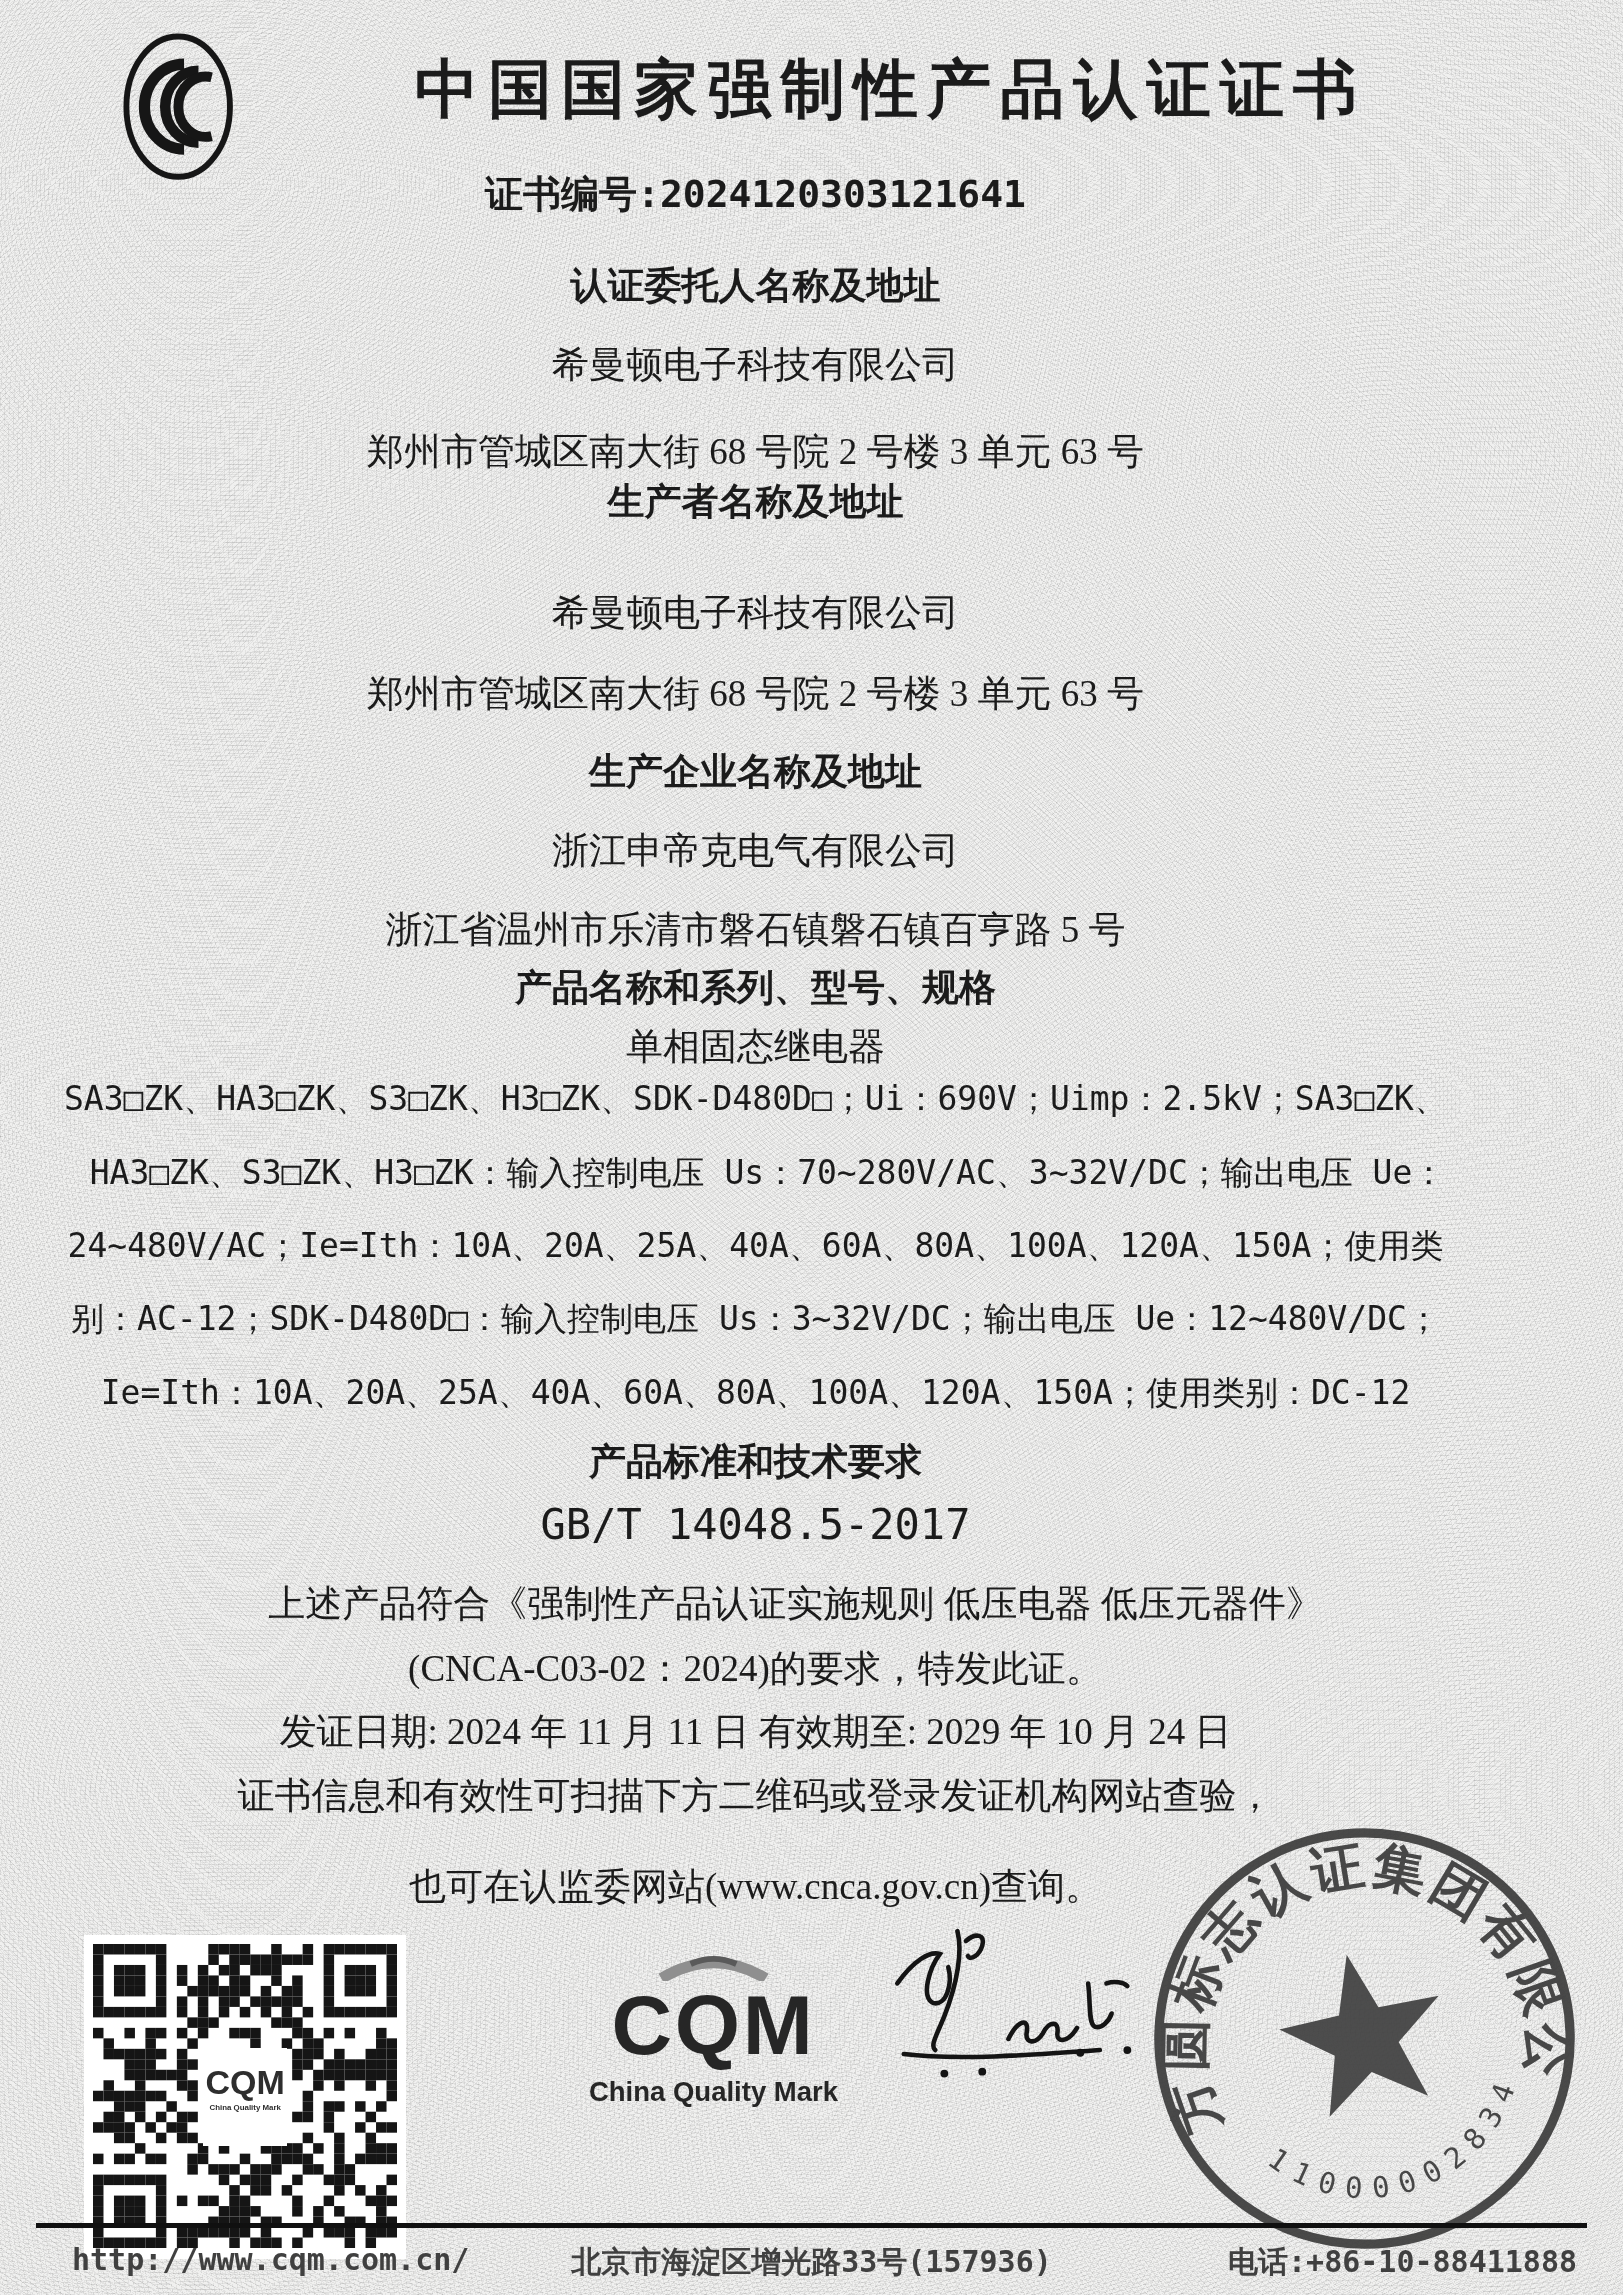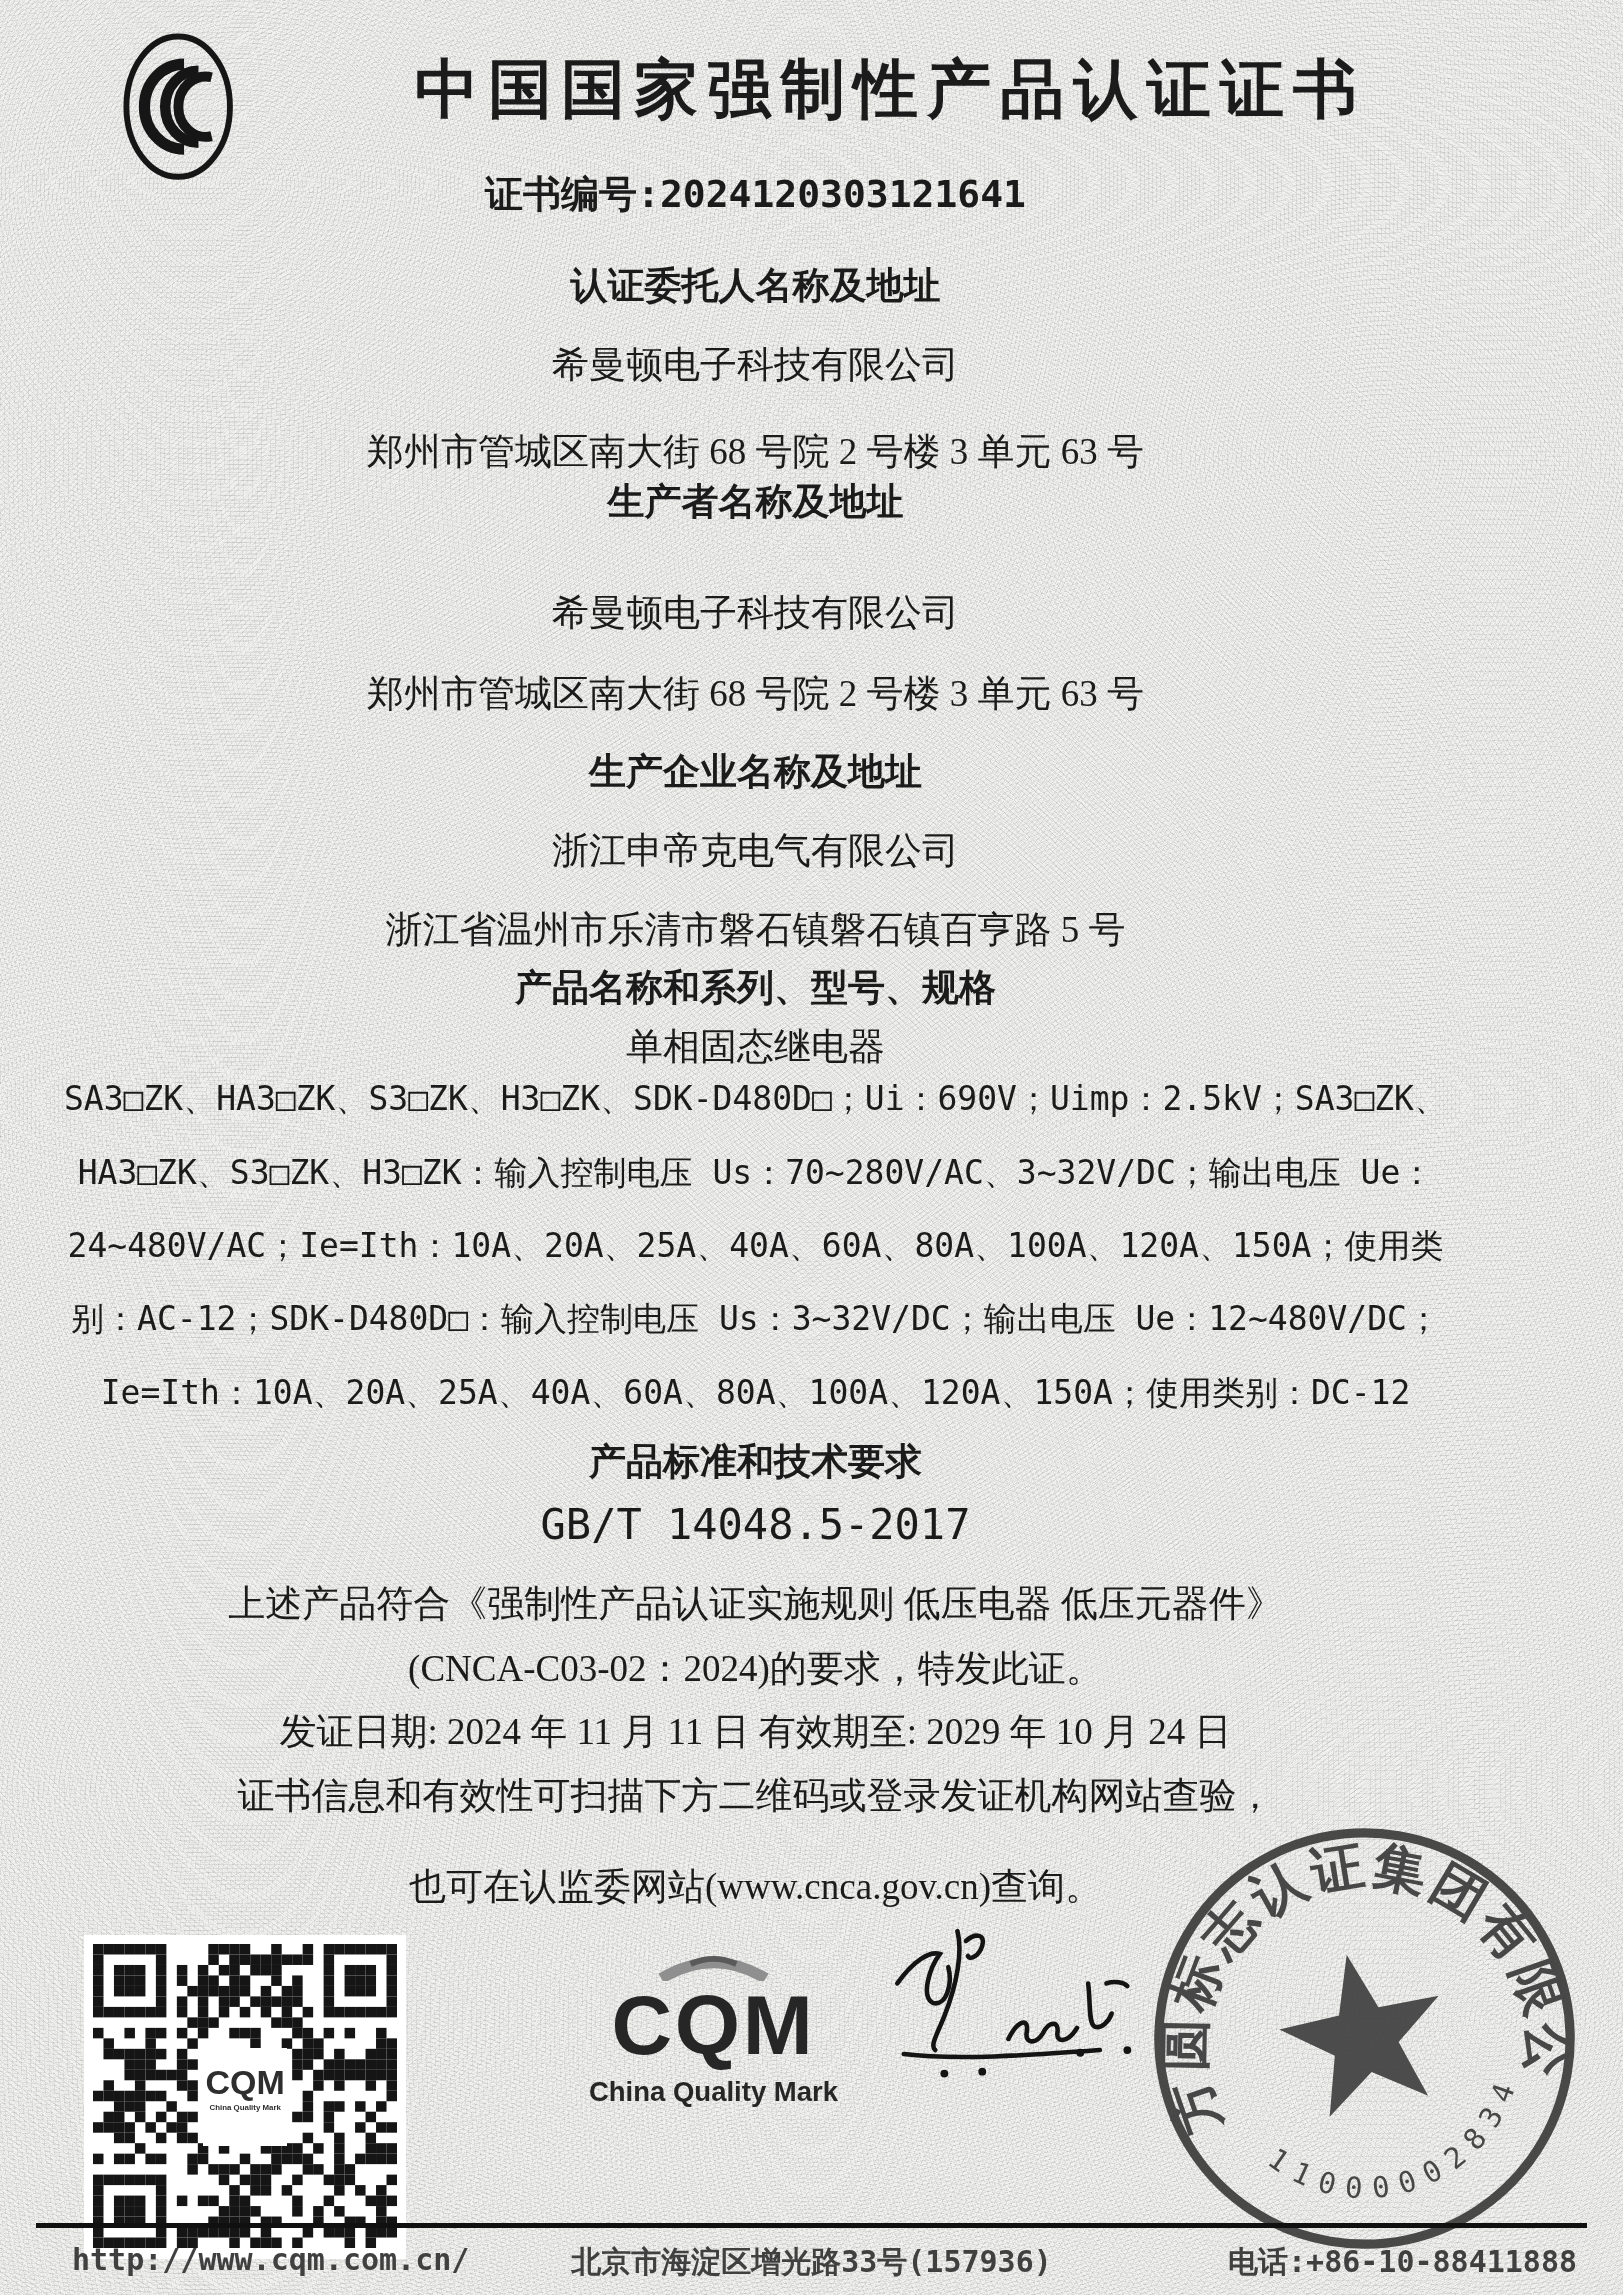--- a/index.html
+++ b/index.html
@@ -61,29 +61,29 @@
 <div class="abs line h56" style="top:669px;">郑州市管城区南大街 68 号院 2 号楼 3 单元 63 号</div>
 
 <div class="abs line bold h56" style="top:747px;">生产企业名称及地址</div>
 <div class="abs line h56" style="top:826px;">浙江申帝克电气有限公司</div>
 <div class="abs line h56" style="top:905px;">浙江省温州市乐清市磐石镇磐石镇百亨路 5 号</div>
 
 <div class="abs line bold h56" style="top:963px;">产品名称和系列、型号、规格</div>
 <div class="abs line h56" style="top:1022px;">单相固态继电器</div>
 
 <div class="abs line mono fs52" style="top:1077px;">SA3□ZK、HA3□ZK、S3□ZK、H3□ZK、SDK-D480D□；Ui：690V；Uimp：2.5kV；SA3□ZK、</div>
-<div class="abs line mono fs52" style="top:1151px;">HA3□ZK、S3□ZK、H3□ZK：输入控制电压 Us：70~280V/AC、3~32V/DC；输出电压 Ue：</div>
+<div class="abs line mono fs52" style="top:1151px;margin-left:12px;">HA3□ZK、S3□ZK、H3□ZK：输入控制电压 Us：70~280V/AC、3~32V/DC；输出电压 Ue：</div>
 <div class="abs line mono fs52" style="top:1224px;">24~480V/AC；Ie=Ith：10A、20A、25A、40A、60A、80A、100A、120A、150A；使用类</div>
 <div class="abs line mono fs52" style="top:1297px;">别：AC-12；SDK-D480D□：输入控制电压 Us：3~32V/DC；输出电压 Ue：12~480V/DC；</div>
 <div class="abs line mono fs52" style="top:1371px;">Ie=Ith：10A、20A、25A、40A、60A、80A、100A、120A、150A；使用类别：DC-12</div>
 
 <div class="abs line bold h56" style="top:1437px;">产品标准和技术要求</div>
 <div class="abs line mono" style="top:1500px;font-size:42px;">GB/T 14048.5-2017</div>
 
-<div class="abs line h56" style="top:1579px;">上述产品符合《强制性产品认证实施规则 低压电器 低压元器件》</div>
+<div class="abs line h56" style="top:1579px;margin-left:40px;">上述产品符合《强制性产品认证实施规则 低压电器 低压元器件》</div>
 <div class="abs line h56" style="top:1644px;">(CNCA-C03-02：2024)的要求，特发此证。</div>
 
 <div class="abs line h56" style="top:1707px;">发证日期: 2024 年 11 月 11 日  有效期至: 2029 年 10 月 24 日</div>
 
 <div class="abs line h56" style="top:1771px;">证书信息和有效性可扫描下方二维码或登录发证机构网站查验，</div>
 <div class="abs line h56" style="top:1856px;margin-top:6px;">也可在认监委网站(www.cnca.gov.cn)查询。</div>
 
 <div class="abs qr-wrap" style="left:84px;top:1935px;">
   <svg id="qr" width="304" height="304" viewBox="0 0 464 464">
       <rect x="0" y="0" width="16" height="16" fill="#151515"></rect>

